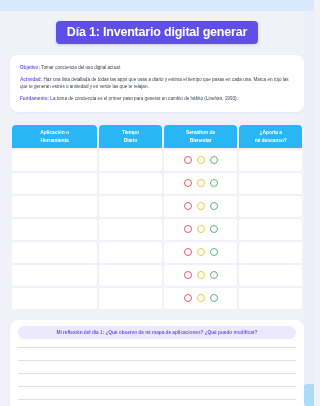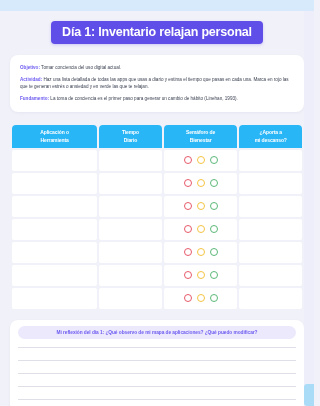--- a/index.html
+++ b/index.html
@@ -168,21 +168,21 @@
   }
 </style>
 </head>
 <body>
 
 <div class="top-bar"></div>
 
 <div class="sheet">
 
   <div class="title-wrap">
-    <div class="title-badge">Día 1: Inventario relajan personal</div>
+    <div class="title-badge">Día 1: Inventario digital generar</div>
   </div>
 
   <div class="intro-card">
     <p class="intro-line">
       <span class="intro-label">Objetivo:</span><span> Tomar conciencia del uso digital actual.</span>
     </p>
     <p class="intro-line">
       <span class="intro-label">Actividad:</span><span> Haz una lista detallada de todas las apps que usas a diario y estima el tiempo que pasas en cada una. Marca en rojo las que te generan estrés o ansiedad y en verde las que te relajan.</span>
     </p>
     <p class="intro-line">

